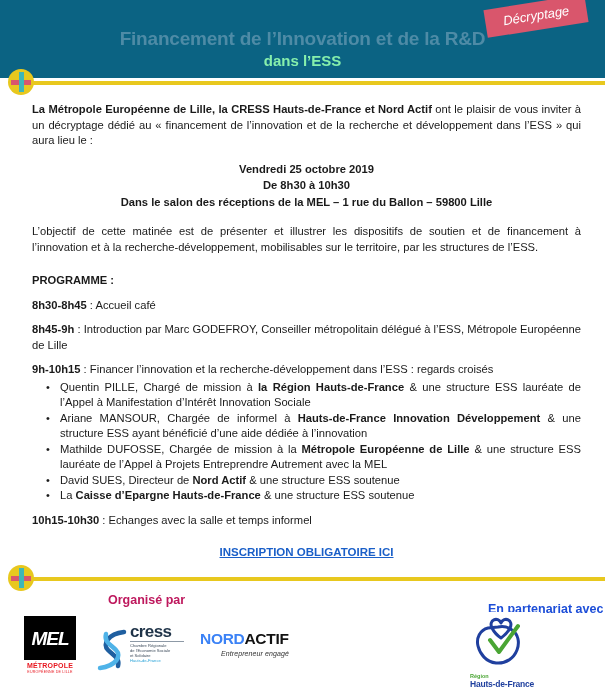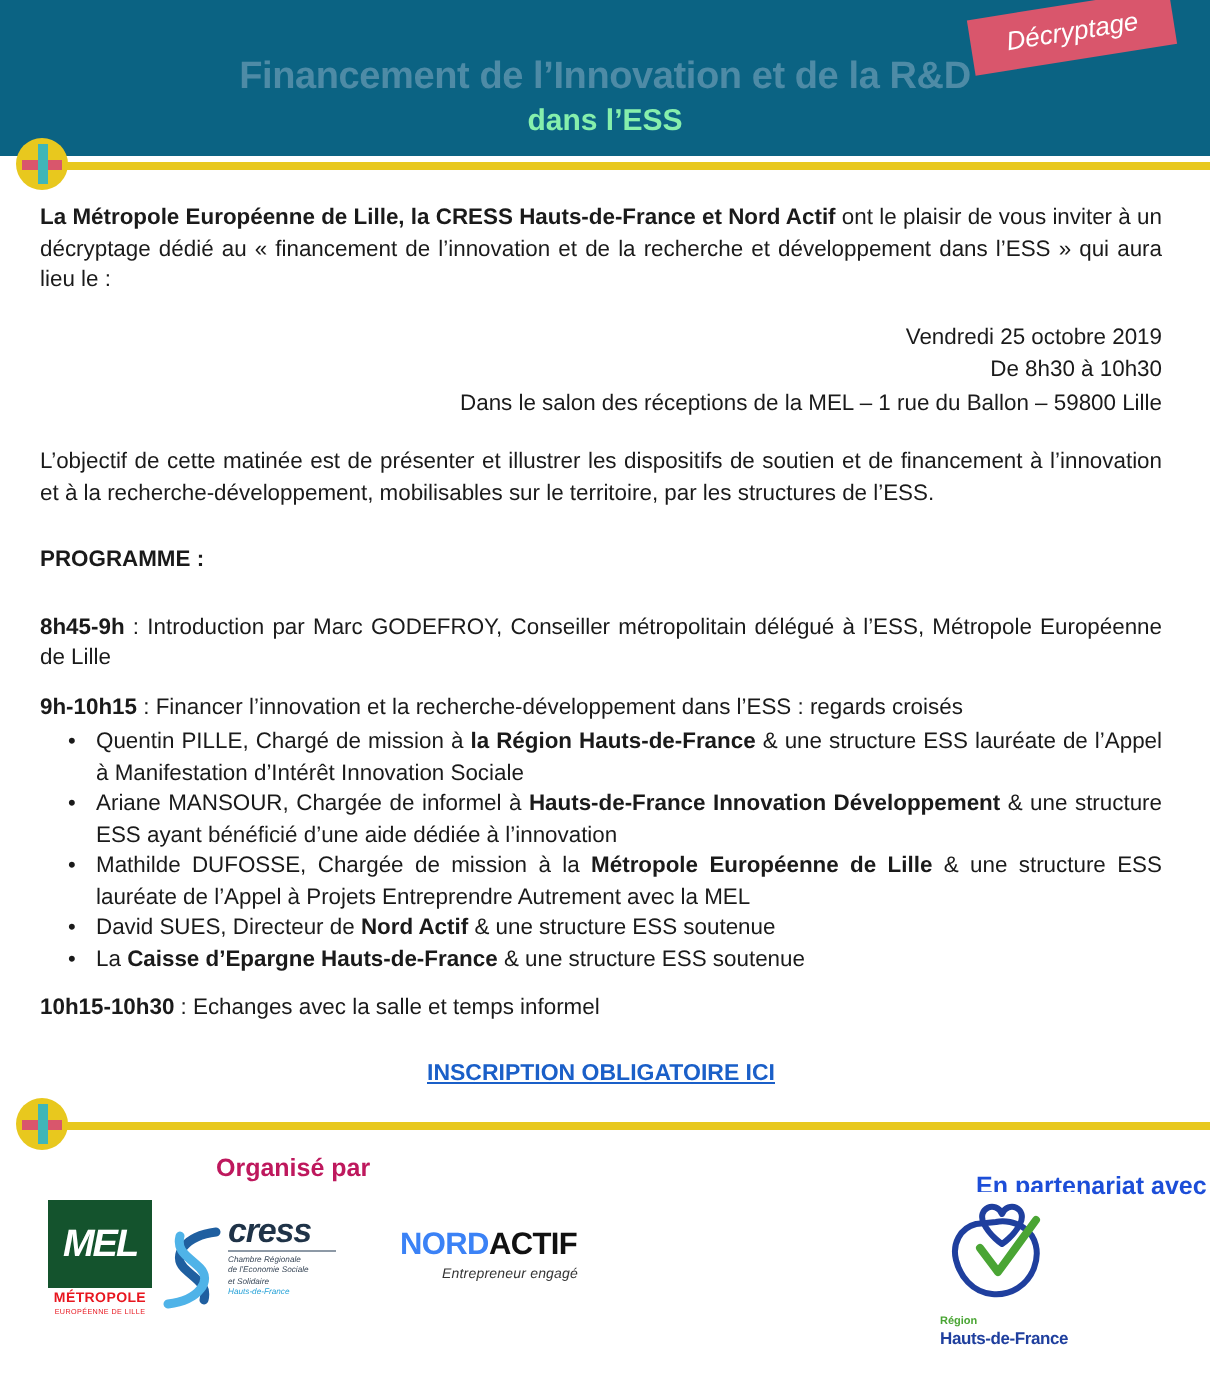--- a/index.html
+++ b/index.html
@@ -94,31 +94,31 @@
     position: absolute;
     left: 11px;
     top: 3px;
     width: 5px;
     height: 20px;
     background: #3fb6b8;
   }
 
   
   .content {
-    padding: 14px 24px 0 20px;
+    padding: 14px 24px 0 32px;
     font-size: 11.2px;
     line-height: 15.5px;
   }
   p.para {
     margin: 0 0 9px 0;
     text-align: justify;
   }
   .center-block {
-    text-align: right;
-    font-weight: normal;
+    text-align: center;
+    font-weight: bold;
     margin: 12px 0 14px 0;
     line-height: 16.5px;
   }
   .spacer-sm { height: 9px; }
   .bold { font-weight: bold; }
 
   .prog-head {
     font-weight: bold;
     margin: 0 0 0 0;
   }
@@ -191,21 +191,21 @@
   .logo-mel {
     position: absolute;
     left: 24px;
     top: 4px;
     width: 52px;
     text-align: center;
   }
   .mel-square {
     width: 52px;
     height: 44px;
-    background: #14532d;
+    background: #000000;
     position: relative;
   }
   .mel-square .mel-text {
     position: absolute;
     left: 0; right: 0;
     top: 12px;
     color: #ffffff;
     font-weight: bold;
     font-size: 19px;
     letter-spacing: -1px;
@@ -221,25 +221,24 @@
   .mel-sub2 {
     color: #e8161f;
     font-size: 3.6px;
     letter-spacing: 0.2px;
     margin-top: 1px;
   }
 
   
   .logo-cress {
     position: absolute;
-    left: 78px;
+    left: 94px;
     top: 10px;
     width: 96px;
     height: 56px;
-    font-style: italic;
   }
   .cress-word {
     position: absolute;
     left: 36px;
     top: 0;
     color: #1f3348;
     font-size: 17px;
     font-weight: bold;
     letter-spacing: -0.6px;
   }
@@ -347,20 +346,21 @@
     <div>De 8h30 à 10h30</div>
     <div>Dans le salon des réceptions de la MEL – 1 rue du Ballon – 59800 Lille</div>
   </div>
 
   <p class="para">L’objectif de cette matinée est de présenter et illustrer les dispositifs de soutien et de financement à l’innovation et à la recherche-développement, mobilisables sur le territoire, par les structures de l’ESS.</p>
 
   <div class="spacer-sm"></div>
   <p class="prog-head">PROGRAMME :</p>
   <div class="spacer-sm"></div>
 
+  <p class="slot"><span class="bold">8h30-8h45</span><span> : Accueil café</span></p>
 
   <div class="spacer-sm"></div>
 
   <p class="slot"><span class="bold">8h45-9h</span><span> : Introduction par Marc GODEFROY, Conseiller métropolitain délégué à l’ESS, Métropole Européenne de Lille</span></p>
 
   <div class="spacer-sm"></div>
 
   <p class="slot"><span class="bold">9h-10h15</span><span> : Financer l’innovation et la recherche-développement dans l’ESS : regards croisés</span></p>
 
   <ul class="speakers">

